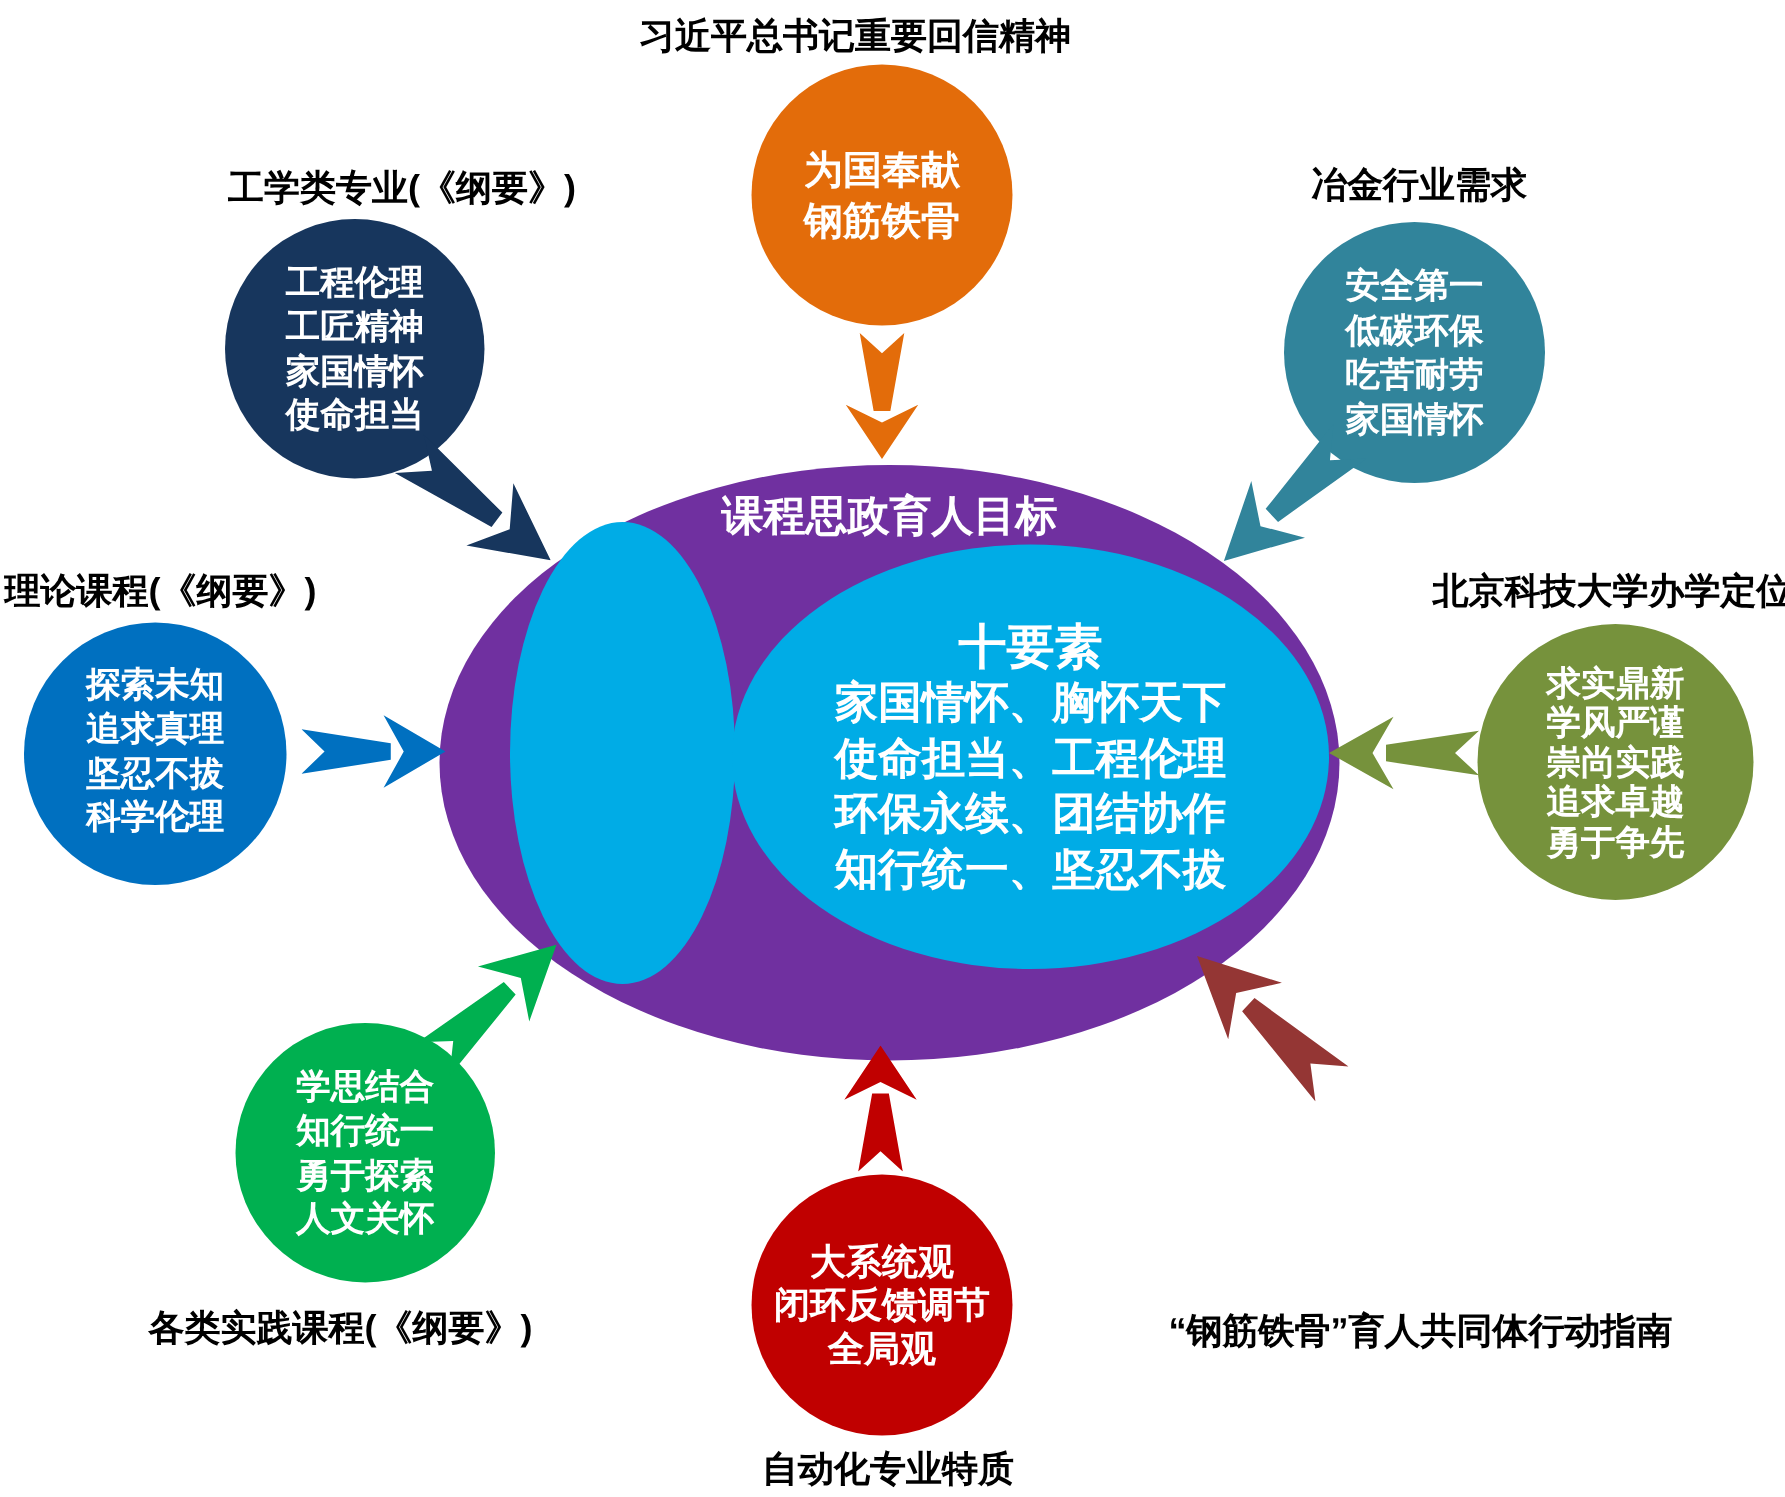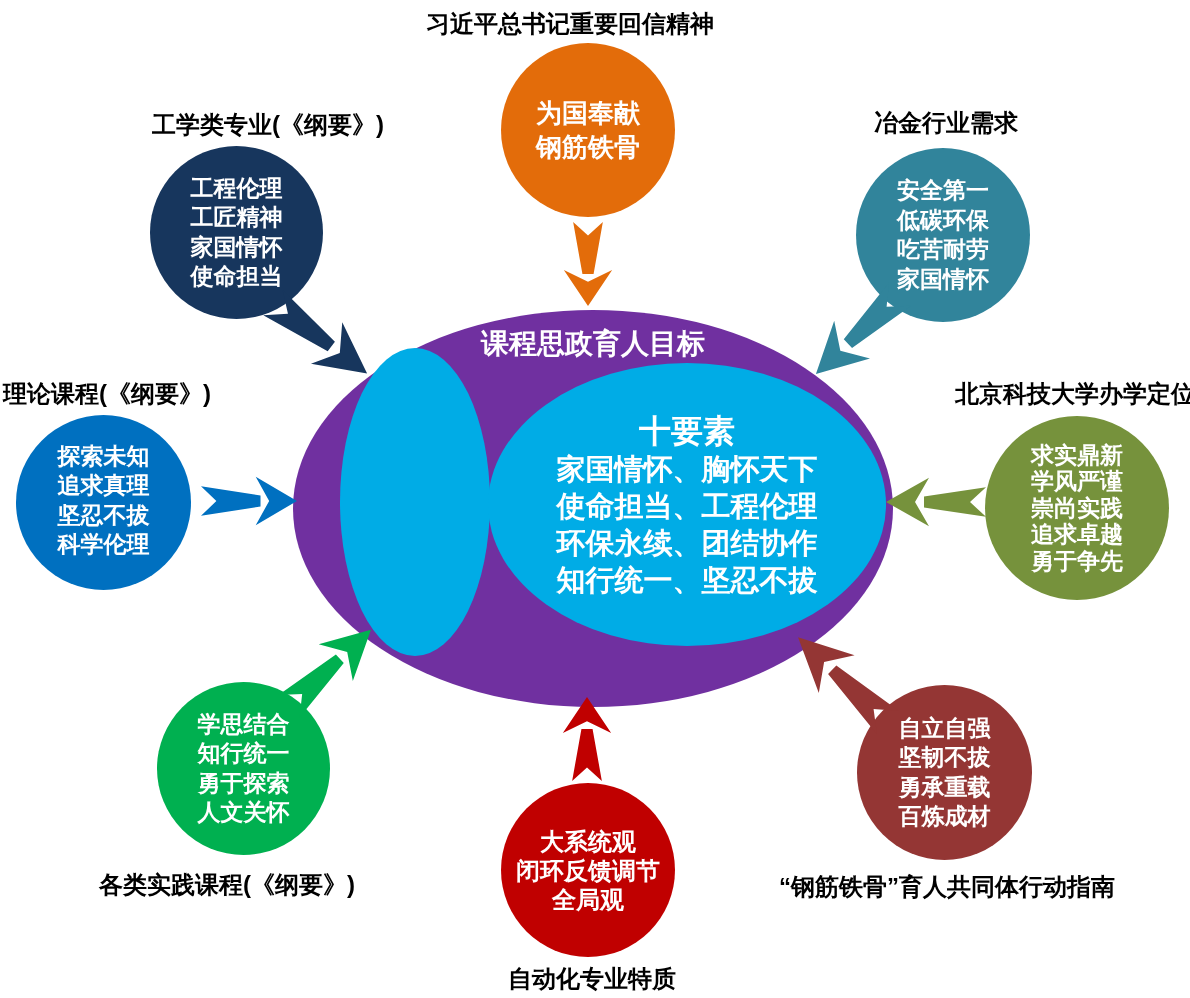--- a/index.html
+++ b/index.html
@@ -134,26 +134,20 @@
     <div class="ln">学思结合</div>
     <div class="ln">知行统一</div>
     <div class="ln">勇于探索</div>
     <div class="ln">人文关怀</div>
   </div>
   <div class="circle c-bottom" id="circ-bottom" style="background-color: rgb(192, 0, 0);">
     <div class="ln">大系统观</div>
     <div class="ln">闭环反馈调节</div>
     <div class="ln">全局观</div>
   </div>
-  <div class="circle" id="circ-bottomright" style="background-color: rgb(148, 54, 52);">
-    <div class="ln">自立自强</div>
-    <div class="ln">坚韧不拔</div>
-    <div class="ln">勇承重载</div>
-    <div class="ln">百炼成材</div>
-  </div>
 
   <div class="arrow" id="arr-top">
     <svg viewBox="0 0 100 56" preserveAspectRatio="none">
       <polygon points="0,12 62,22 62,34 0,44 16,28" fill="#E36C0A"></polygon>
       <polygon points="57,2 100,28 57,54 71,28" fill="#E36C0A"></polygon>
     </svg>
   </div>
   <div class="arrow" id="arr-topleft">
     <svg viewBox="0 0 100 56" preserveAspectRatio="none">
       <polygon points="0,12 62,22 62,34 0,44 16,28" fill="#17365D"></polygon>

